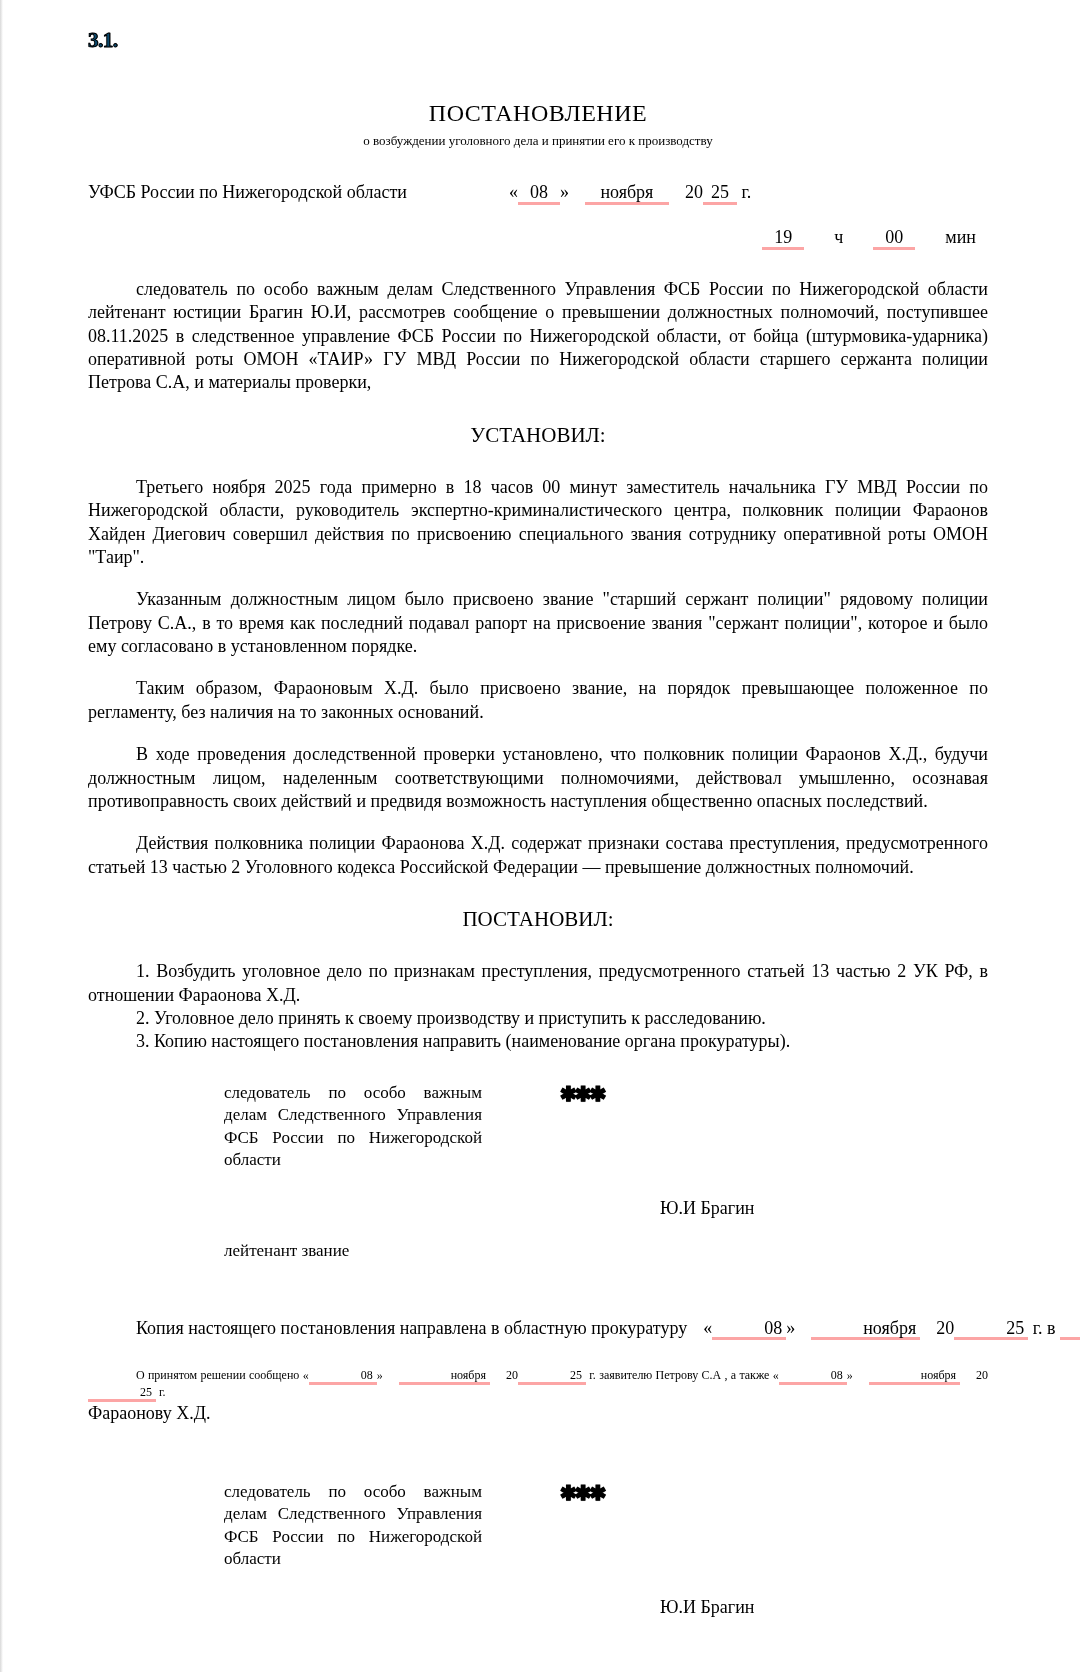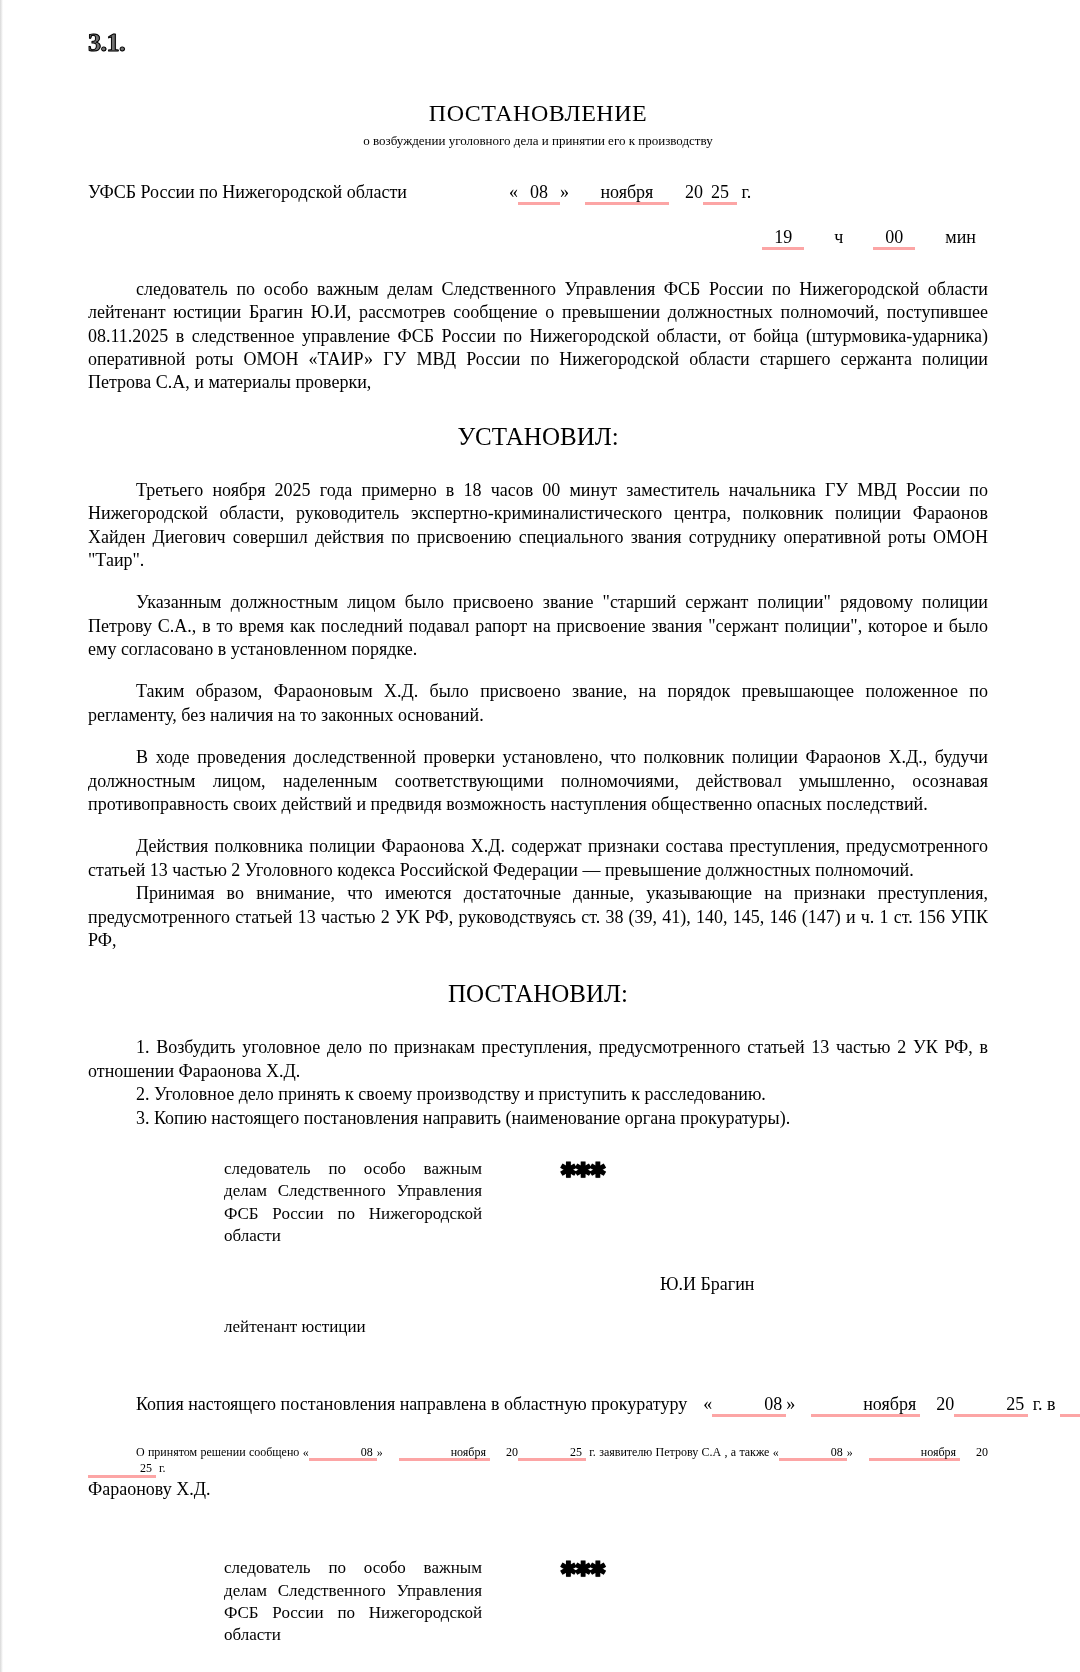--- a/index.html
+++ b/index.html
@@ -33,24 +33,24 @@
     top: 0;
     width: 900px;
   }
 
   
   .corner-mark {
     position: absolute;
     left: 88px;
     top: 28px;
     font-family: "Liberation Serif", "DejaVu Serif", serif;
-    font-size: 26px;
+    font-size: 21px;
     font-weight: bold;
     letter-spacing: -0.5px;
-    color: #737373;
+    color: #0c4a6e;
     -webkit-text-stroke: 0.9px #000;
     text-shadow: 0 0 1px #000, 0.5px 0 0 #000;
   }
 
   
   .doc-title {
     text-align: center;
     font-size: 24px;
     letter-spacing: 0.5px;
     margin: 0;
@@ -106,21 +106,21 @@
     line-height: 1.30;
     text-align: justify;
     text-indent: 48px;
     margin: 0;
   }
   .sp-lg { height: 28px; }
   .sp-md { height: 19px; }
 
   .section-head {
     text-align: center;
-    font-size: 25px;
+    font-size: 21px;
     margin: 0;
     font-weight: normal;
   }
 
   p.item {
     font-size: 18px;
     line-height: 1.30;
     text-align: justify;
     text-indent: 48px;
     margin: 0;
@@ -212,21 +212,20 @@
 
     <p class="body">Третьего ноября 2025 года примерно в 18 часов 00 минут заместитель начальника ГУ МВД России по Нижегородской области, руководитель экспертно-криминалистического центра, полковник полиции Фараонов Хайден Диегович совершил действия по присвоению специального звания сотруднику оперативной роты ОМОН "Таир".</p>
     <div class="sp-md"></div>
     <p class="body">Указанным должностным лицом было присвоено звание "старший сержант полиции" рядовому полиции Петрову С.А., в то время как последний подавал рапорт на присвоение звания "сержант полиции", которое и было ему согласовано в установленном порядке.</p>
     <div class="sp-md"></div>
     <p class="body">Таким образом, Фараоновым Х.Д. было присвоено звание, на порядок превышающее положенное по регламенту, без наличия на то законных оснований.</p>
     <div class="sp-md"></div>
     <p class="body">В ходе проведения доследственной проверки установлено, что полковник полиции Фараонов Х.Д., будучи должностным лицом, наделенным соответствующими полномочиями, действовал умышленно, осознавая противоправность своих действий и предвидя возможность наступления общественно опасных последствий.</p>
     <div class="sp-md"></div>
     <p class="body">Действия полковника полиции Фараонова Х.Д. содержат признаки состава преступления, предусмотренного статьей 13 частью 2 Уголовного кодекса Российской Федерации — превышение должностных полномочий.</p>
-    <p class="body">Принимая во внимание, что имеются достаточные данные, указывающие на признаки преступления, предусмотренного статьей 13 частью 2 УК РФ, руководствуясь ст. 38 (39, 41), 140, 145, 146 (147) и ч. 1 ст. 156 УПК РФ,</p>
 
     <div class="sp-lg"></div>
 
     <p class="section-head">ПОСТАНОВИЛ:</p>
 
     <div class="sp-lg"></div>
 
     <p class="item">1. Возбудить уголовное дело по признакам преступления, предусмотренного статьей 13 частью 2 УК РФ, в отношении Фараонова Х.Д.</p>
     <p class="item">2. Уголовное дело принять к своему производству и приступить к расследованию.</p>
     <p class="item">3. Копию настоящего постановления направить (наименование органа прокуратуры).</p>
@@ -237,21 +236,21 @@
       <div class="sign-rows">
         <div class="sign-title">
           <div>следователь по особо важным</div>
           <div>делам Следственного Управления</div>
           <div>ФСБ России по Нижегородской</div>
           <div class="last-line">области</div>
         </div>
         <div class="sign-stamp">✱✱✱</div>
       </div>
       <div class="sign-name">Ю.И Брагин</div>
-      <div class="sign-rank">лейтенант юстиции</div>
+      <div class="sign-rank">лейтенант звание</div>
     </div>
 
     <div class="sp-lg"></div>
     <div class="sp-lg"></div>
 
     <div class="notice-line"><span>Копия настоящего постановления направлена в областную прокуратуру</span><span class="gap-sm"></span><span>«</span><span class="fill w-day">08</span><span>»</span><span class="gap-sm"></span><span class="fill w-month">ноября</span><span class="gap-sm"></span><span>20</span><span class="fill w-year">25</span> <span>г. в</span> <span class="fill w-hour">19</span>   </div>
 
     <div class="sp-lg"></div>
 
     <p class="notice-para"><span>О принятом решении сообщено</span> <span>«</span><span class="fill w-day">08</span><span>»</span><span class="gap-sm"></span><span class="fill w-month">ноября</span><span class="gap-sm"></span><span>20</span><span class="fill w-year">25</span> <span>г. заявителю Петрову С.А , а также</span> <span>«</span><span class="fill w-day">08</span><span>»</span><span class="gap-sm"></span><span class="fill w-month">ноября</span><span class="gap-sm"></span><span>20</span><span class="fill w-year">25</span> <span>г.</span></p>

